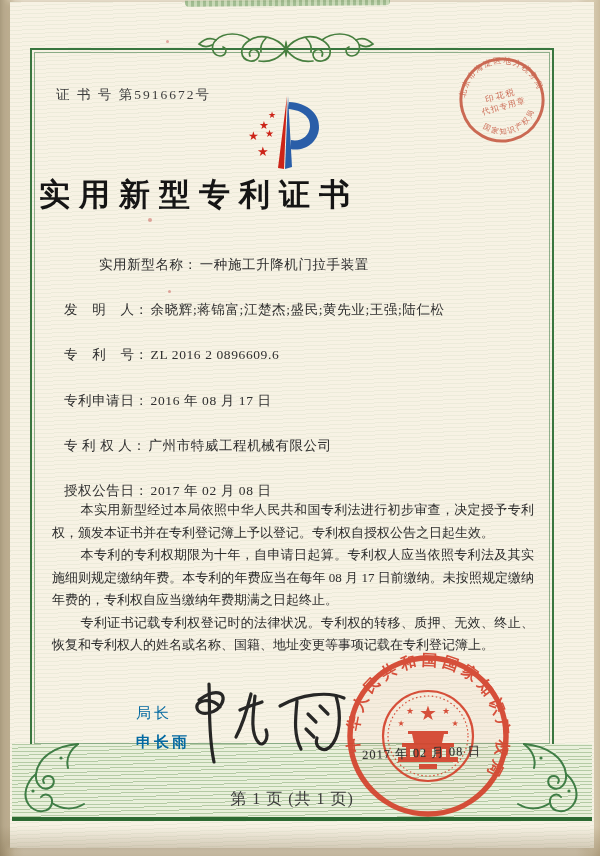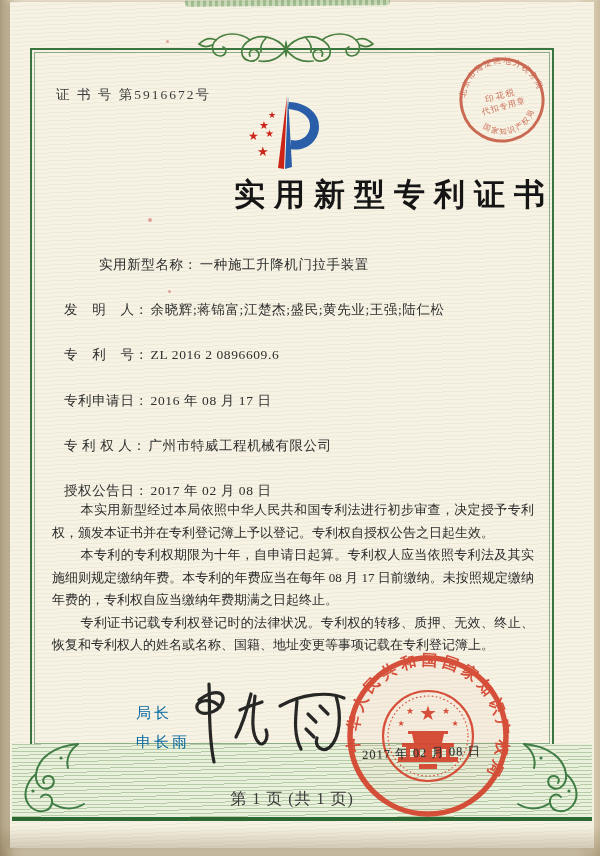--- a/index.html
+++ b/index.html
@@ -27,21 +27,21 @@
   .frame{position:absolute;left:30px;top:48px;width:524px;height:700px;border:2px solid #39763f;box-sizing:border-box;}
   .frame::before{content:"";position:absolute;inset:2px;border:1px solid rgba(57,118,63,.55);}
   .green-band{
     position:absolute;left:12px;top:744px;width:580px;height:73px;
     background-color:#e9f0db;
     background-image:repeating-linear-gradient(179deg,rgba(106,150,88,.42) 0 1px,rgba(0,0,0,0) 1px 3.6px);
   }
   .bottom-line{position:absolute;left:12px;top:817px;width:580px;height:4px;background:#2d6a33;}
   .cert-number{position:absolute;left:56px;top:86px;font-size:13.5px;letter-spacing:2px;color:#3c3c3c;}
   .title{
-    position:absolute;left:30px;top:174px;width:524px;text-align:right;
+    position:absolute;left:30px;top:174px;width:524px;text-align:left;
     font-size:31px;font-weight:700;letter-spacing:9px;color:#151515;text-indent:9px;
   }
   .row{position:absolute;left:64px;width:475px;font-size:13.5px;color:#2f2f2f;letter-spacing:.6px;white-space:nowrap;}
   .row .val{margin-left:2px;}
   .paras{position:absolute;left:52px;top:499px;width:482px;font-size:13px;line-height:22.5px;color:#2c2c2c;text-align:justify;}
   .paras p{margin:0;text-indent:2.2em;}
   .signer{position:absolute;left:88px;font-size:15px;letter-spacing:3px;color:#0369a1;margin-left:48px;}
   .footer{position:absolute;left:30px;top:789px;width:524px;text-align:center;font-size:16px;letter-spacing:1px;color:#3a3a3a;}
   .seal-wrap{position:absolute;left:344px;top:652px;width:168px;height:168px;opacity:.92;}
   .seal-date{
@@ -140,21 +140,21 @@
   <span>授权公告日：</span><span class="val">2017 年 02 月 08 日</span>
 </div>
 
 <div class="paras">
   <p>本实用新型经过本局依照中华人民共和国专利法进行初步审查，决定授予专利权，颁发本证书并在专利登记簿上予以登记。专利权自授权公告之日起生效。</p>
   <p>本专利的专利权期限为十年，自申请日起算。专利权人应当依照专利法及其实施细则规定缴纳年费。本专利的年费应当在每年 08 月 17 日前缴纳。未按照规定缴纳年费的，专利权自应当缴纳年费期满之日起终止。</p>
   <p>专利证书记载专利权登记时的法律状况。专利权的转移、质押、无效、终止、恢复和专利权人的姓名或名称、国籍、地址变更等事项记载在专利登记簿上。</p>
 </div>
 
 <div class="signer" style="top:704px;">局长</div>
-<div class="signer" style="top:733px;">申长雨</div>
+<div class="signer" style="top:733px;font-weight:bold;">申长雨</div>
 
 <svg class="sig" viewBox="0 0 170 95">
   <g stroke="#161616" stroke-width="3.2" fill="none" stroke-linecap="round" opacity=".92">
     <path d="M14,24 C30,12 42,16 37,27 C32,38 14,41 12,32 C10,24 27,21 35,31"></path>
     <path d="M24,8 C25,30 23,58 29,86"></path>
     <path d="M66,18 C62,34 58,48 51,61"></path>
     <path d="M55,34 C64,30 72,28 77,26"></path>
     <path d="M70,20 C68,38 65,58 74,67 C79,71 84,62 81,54"></path>
     <path d="M95,30 C116,18 143,15 159,22"></path>
     <path d="M112,25 C110,45 109,60 116,73"></path>

